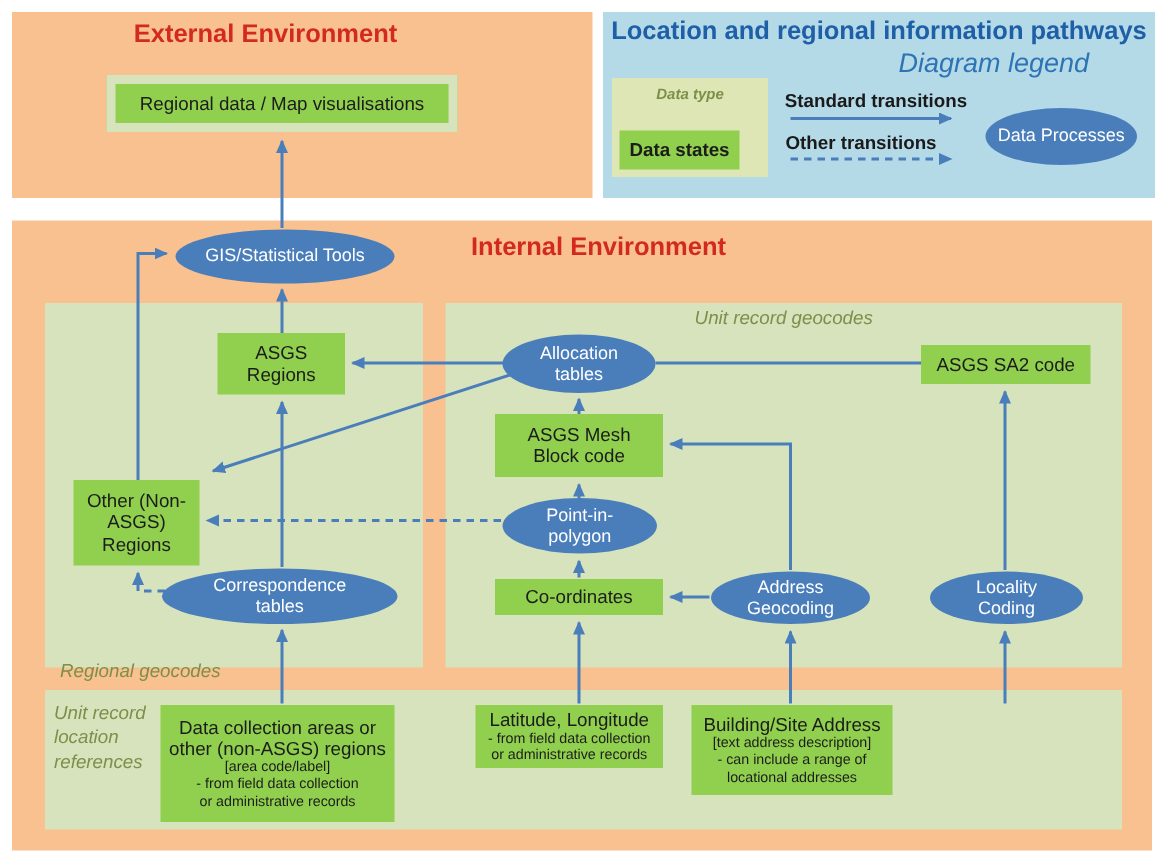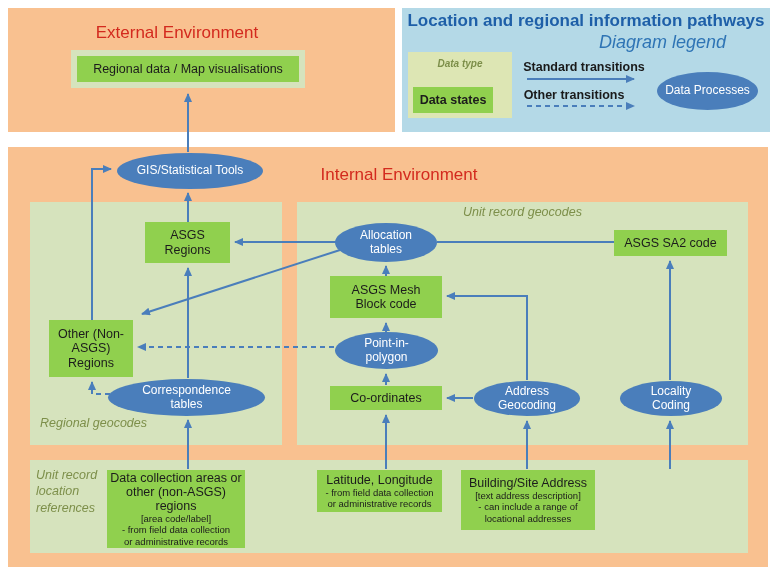--- a/index.html
+++ b/index.html
@@ -18,21 +18,21 @@
   }
   html,body{margin:0;padding:0;background:#ffffff;}
   #canvas{
     position:relative;width:778px;height:576px;background:#ffffff;
     font-family:"Liberation Sans", sans-serif;overflow:hidden;
   }
   .panel{position:absolute;}
   .orange{background:var(--orange-panel);}
   .palegreen{background:var(--light-green-panel);}
   .legendbg{background:var(--legend-panel);}
-  .ptitle{position:absolute;font-weight:normal;font-size:17px;color:var(--red-title);text-align:center;margin-top:10px;}
+  .ptitle{position:absolute;font-weight:bold;font-size:17px;color:var(--red-title);text-align:center;}
   .italic-label{position:absolute;font-style:italic;font-size:12.5px;color:var(--olive-text);}
   .ellipse{
     position:absolute;background:var(--blue-ellipse);border-radius:50%;
     color:#ffffff;display:flex;align-items:center;justify-content:center;
     text-align:center;font-size:12px;line-height:1.15;padding:0 6px;box-sizing:border-box;
   }
   .gbox{
     position:absolute;background:var(--green-box);color:var(--box-text);
     display:flex;align-items:center;justify-content:center;text-align:center;
     font-size:12.5px;line-height:1.15;box-sizing:border-box;
@@ -79,21 +79,21 @@
   <div class="legend-lab" style="left:522px;top:60px;width:124px;">Standard transitions</div>
   <div class="legend-lab" style="left:514px;top:88px;width:120px;">Other transitions</div>
   <div class="ellipse" style="left:657px;top:72px;width:101px;height:38px;">
     <span>Data Processes</span>
   </div>
 
   <div class="panel orange" style="left:8px;top:147px;width:760px;height:420px;"></div>
   <div class="ptitle" style="left:299px;top:155px;width:200px;">Internal Environment</div>
 
   <div class="panel palegreen" style="left:30px;top:202px;width:252px;height:243px;"></div>
-  <div class="italic-label" style="left:40px;top:416px;">Regional geocodes</div>
+  <div class="italic-label" style="left:40px;top:440px;">Regional geocodes</div>
 
   <div class="panel palegreen" style="left:297px;top:202px;width:451px;height:243px;"></div>
   <div class="italic-label" style="left:297px;top:205px;width:451px;text-align:center;">Unit record geocodes</div>
 
   <div class="panel palegreen" style="left:30px;top:460px;width:718px;height:93px;"></div>
   <div class="italic-label" style="left:36px;top:467px;width:74px;line-height:1.3;">Unit record location references</div>
 
   <div class="ellipse" style="left:117px;top:153px;width:146px;height:36px;z-index:4;">
     <span style="width:110px;">GIS/Statistical Tools</span>
   </div>
@@ -122,21 +122,21 @@
   <div class="gbox" style="left:614px;top:230px;width:113px;height:26px;">
     <span>ASGS SA2 code</span>
   </div>
   <div class="gbox" style="left:330px;top:276px;width:112px;height:42px;">
     <span style="width:78px;">ASGS Mesh Block code</span>
   </div>
   <div class="gbox" style="left:330px;top:386px;width:112px;height:24px;">
     <span>Co-ordinates</span>
   </div>
 
-  <div class="refbox" style="left:107px;top:470px;width:138px;height:78px;">
+  <div class="refbox" style="left:107px;top:470px;width:156px;height:78px;">
     <div class="rtitle">Data collection areas or other (non-ASGS) regions</div>
     <div class="rsub">[area code/label]</div>
     <div class="rsub">- from field data collection</div>
     <div class="rsub">or administrative records</div>
   </div>
   <div class="refbox" style="left:317px;top:470px;width:125px;height:42px;">
     <div class="rtitle">Latitude, Longitude</div>
     <div class="rsub">- from field data collection</div>
     <div class="rsub">or administrative records</div>
   </div>

